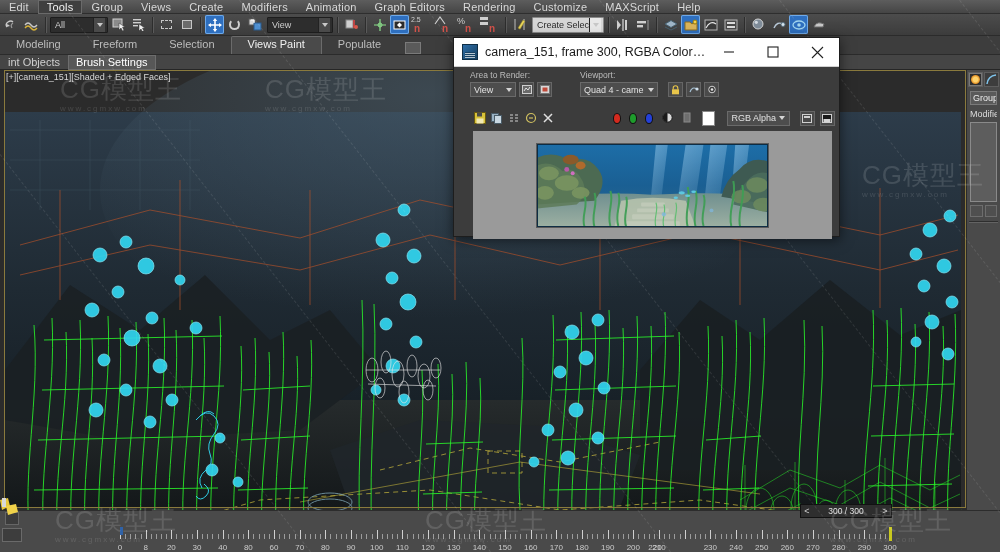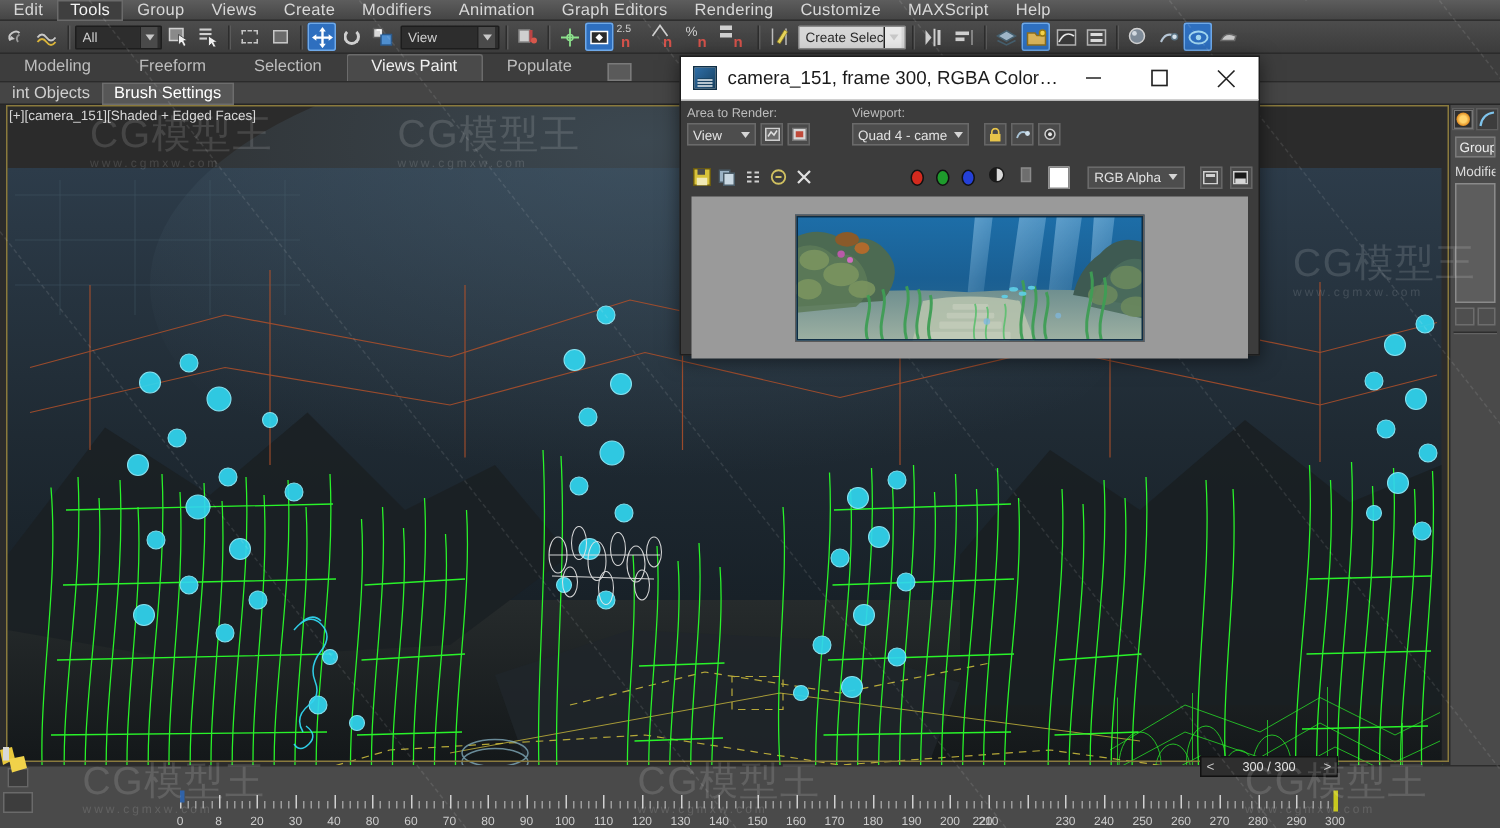--- a/index.html
+++ b/index.html
@@ -131,21 +131,21 @@
   }
   .rfw-titletext {
     flex: 1; font-size: 12.5px; color: #1a1a1a; white-space: nowrap;
     overflow: hidden; text-overflow: ellipsis;
   }
   .wbtn {
     width: 44px; height: 29px; display: flex; align-items: center;
     justify-content: center; color: #1d1d1d; flex: none;
   }
   .wbtn svg { display: block; }
-  .rfw-body { padding: 4px 4px 0 4px; }
+  .rfw-body { padding: 4px 4px 0 4px; margin-left: 12px; }
   .rfw-row1 { display: flex; align-items: flex-start; height: 36px; position: relative; }
   .fieldgrp { display: flex; flex-direction: column; }
   .flabel { font-size: 8.5px; color: #bdbdbd; margin-bottom: 2px; line-height: 9px; }
   .rcombo {
     height: 15px; background: #4d4d4d; border: 1px solid #6a6a6a;
     display: flex; align-items: center; color: #e2e2e2; font-size: 9px;
     padding-left: 3px; position: relative;
   }
   .rcombo .cv { flex: 1; white-space: nowrap; overflow: hidden; }
   .rcombo .carr2 {

